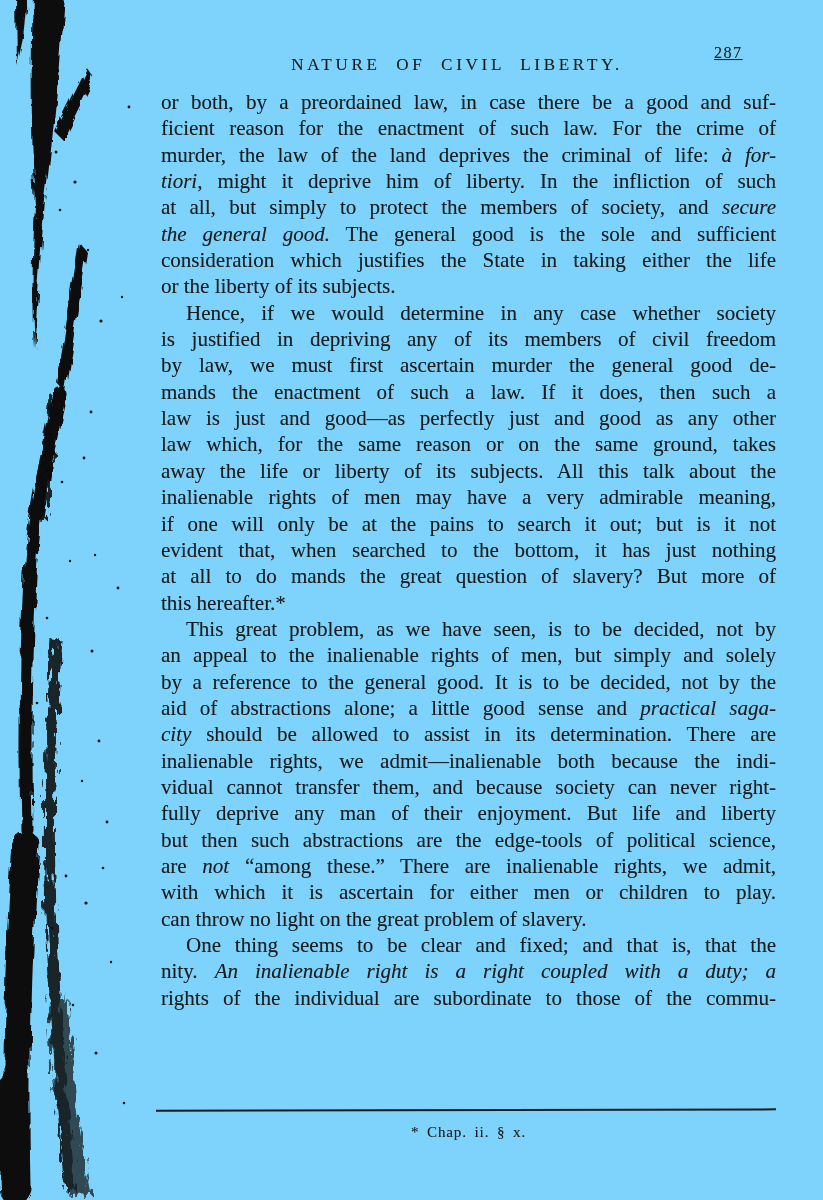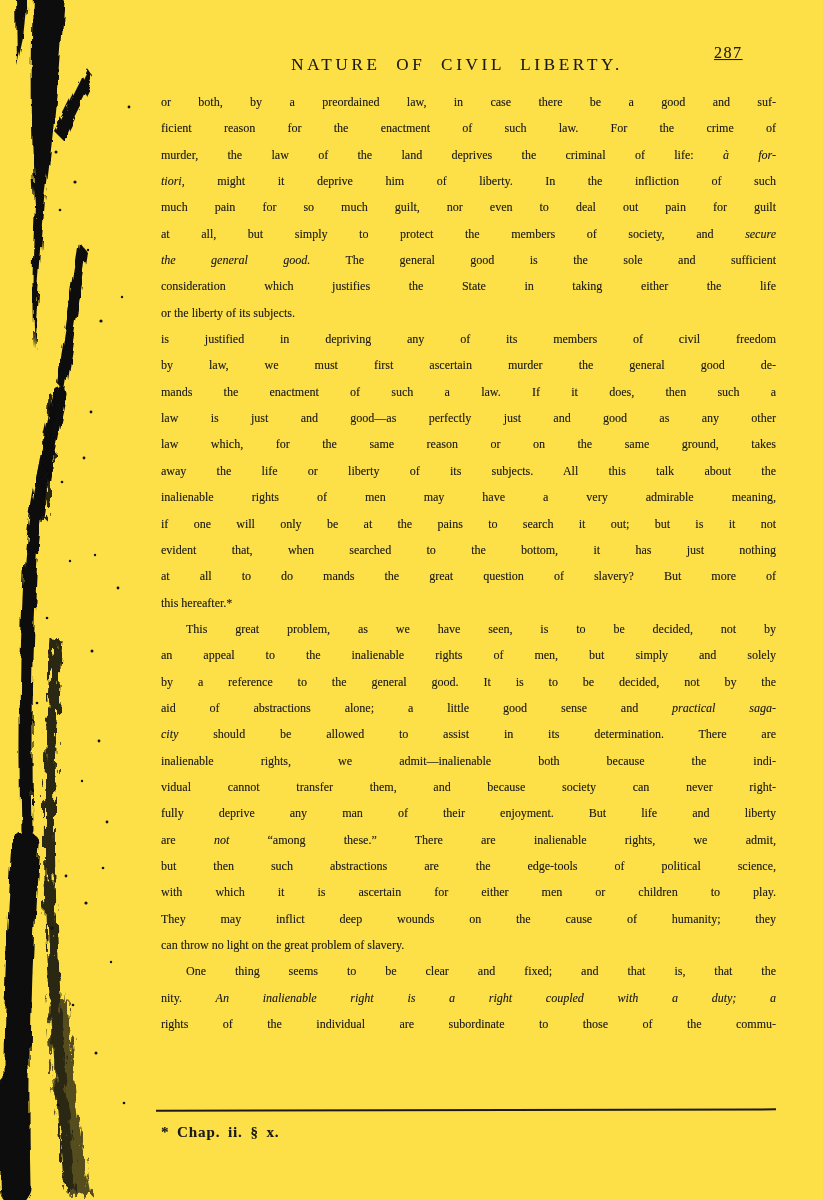--- a/index.html
+++ b/index.html
@@ -1,42 +1,42 @@
 <!DOCTYPE html>
 <html><head>
 <meta charset="utf-8">
 <style>
   html,body{margin:0;padding:0;background:#ffffff;}
   .scan{
     position:relative;width:823px;height:1200px;overflow:hidden;
-    background:#fde047;color:#1b1b1b;
+    background:#7dd3fc;color:#1b1b1b;
     font-family:"Liberation Serif", serif;
     text-shadow:0.2px 0.2px 0 rgba(25,25,25,0.35);
   }
   .artifacts{position:absolute;left:0;top:0;pointer-events:none;}
   .rh-title{
     position:absolute;top:55px;left:149px;width:616px;text-align:center;
     font-size:17px;letter-spacing:0.22em;word-spacing:0.45em;white-space:nowrap;
   }
   .rh-num{position:absolute;top:44px;left:714px;font-size:16px;letter-spacing:1.5px;text-decoration:underline;}
   .body-text{
     position:absolute;top:89px;left:161px;width:615px;
-    font-size:12px;line-height:26.35px;
+    font-size:21px;line-height:26.35px;
   }
   .line{text-align:justify;text-align-last:justify;}
   .line.flush{text-align-last:left;}
   .paragraph.indent .line.first{text-indent:25px;}
   em{font-style:italic;}
   .fn-rule{
     position:absolute;top:1109px;left:156px;width:620px;height:2px;
     background:#1a1a1a;transform:rotate(-0.12deg);
   }
   .footnote{
-    position:absolute;top:1124px;left:161px;width:615px;text-align:left;
-    font-size:15px;letter-spacing:0.06em;word-spacing:0.2em;font-weight:bold;
+    position:absolute;top:1124px;left:161px;width:615px;text-align:center;
+    font-size:15px;letter-spacing:0.06em;word-spacing:0.2em;
   }
 </style>
 </head>
 <body>
 
 <div class="scan">
 
   <svg class="artifacts" width="160" height="1200" viewBox="0 0 160 1200" aria-hidden="true">
     <defs>
       <filter id="rgh" x="-40%" y="-5%" width="180%" height="110%">
@@ -98,27 +98,27 @@
 
   <div class="rh-title">NATURE OF CIVIL LIBERTY.</div>
   <div class="rh-num">287</div>
 
   <div class="body-text">
       <div class="paragraph">
         <div class="line first"><span>or both, by a preordained law, in case there be a good and suf-</span></div>
         <div class="line"><span>ficient reason for the enactment of such law.  For the crime of</span></div>
         <div class="line"><span>murder, the law of the land deprives the criminal of life: </span><em>à for-</em></div>
         <div class="line"><em>tiori</em><span>, might it deprive him of liberty.  In the infliction of such</span></div>
-        <div class="line"><span>much pain for so much guilt, nor even to deal out pain for guilt</span></div>
         <div class="line"><span>at all, but simply to protect the members of society, and </span><em>secure</em></div>
         <div class="line"><em>the general good.</em><span>  The general good is the sole and sufficient</span></div>
         <div class="line"><span>consideration which justifies the State in taking either the life</span></div>
         <div class="line flush"><span>or the liberty of its subjects.</span></div>
       </div>
       <div class="paragraph indent">
+        <div class="line first"><span>Hence, if we would determine in any case whether society</span></div>
         <div class="line"><span>is justified in depriving any of its members of civil freedom</span></div>
         <div class="line"><span>by law, we must first ascertain murder the general good de-</span></div>
         <div class="line"><span>mands the enactment of such a law.  If it does, then such a</span></div>
         <div class="line"><span>law is just and good—as perfectly just and good as any other</span></div>
         <div class="line"><span>law which, for the same reason or on the same ground, takes</span></div>
         <div class="line"><span>away the life or liberty of its subjects.  All this talk about the</span></div>
         <div class="line"><span>inalienable rights of men may have a very admirable meaning,</span></div>
         <div class="line"><span>if one will only be at the pains to search it out; but is it not</span></div>
         <div class="line"><span>evident that, when searched to the bottom, it has just nothing</span></div>
         <div class="line"><span>at all to do mands the great question of slavery?  But more of</span></div>
@@ -126,24 +126,23 @@
       </div>
       <div class="paragraph indent">
         <div class="line first"><span>This great problem, as we have seen, is to be decided, not by</span></div>
         <div class="line"><span>an appeal to the inalienable rights of men, but simply and solely</span></div>
         <div class="line"><span>by a reference to the general good.  It is to be decided, not by the</span></div>
         <div class="line"><span>aid of abstractions alone; a little good sense and </span><em>practical saga-</em></div>
         <div class="line"><em>city</em><span> should be allowed to assist in its determination.  There are</span></div>
         <div class="line"><span>inalienable rights, we admit—inalienable both because the indi-</span></div>
         <div class="line"><span>vidual cannot transfer them, and because society can never right-</span></div>
         <div class="line"><span>fully deprive any man of their enjoyment.  But life and liberty</span></div>
+        <div class="line"><span>but then such abstractions are the edge-tools of political science,</span></div>
         <div class="line"><span>are </span><em>not</em><span> “among these.”  There are inalienable rights, we admit,</span></div>
-        <div class="line"><span>but then such abstractions are the edge-tools of political science,</span></div>
         <div class="line"><span>with which it is ascertain for either men or children to play.</span></div>
-        <div class="line"><span>They may inflict deep wounds on the cause of humanity; they</span></div>
         <div class="line flush"><span>can throw no light on the great problem of slavery.</span></div>
       </div>
       <div class="paragraph indent">
         <div class="line first"><span>One thing seems to be clear and fixed; and that is, that the</span></div>
         <div class="line"><span>nity.  </span><em>An inalienable right is a right coupled with a duty; a</em></div>
         <div class="line"><span>rights of the individual are subordinate to those of the commu-</span></div>
       </div>
     </div>
 
   <div class="fn-rule"></div>

